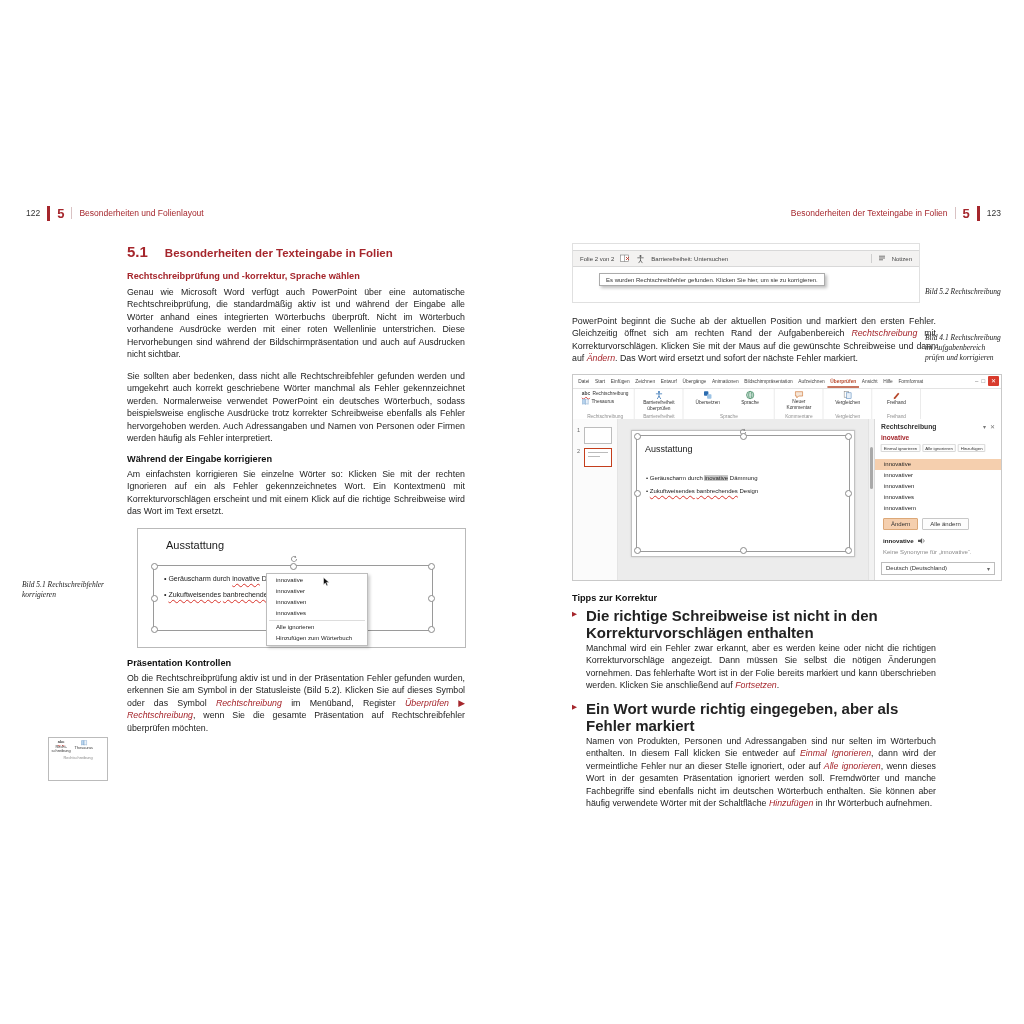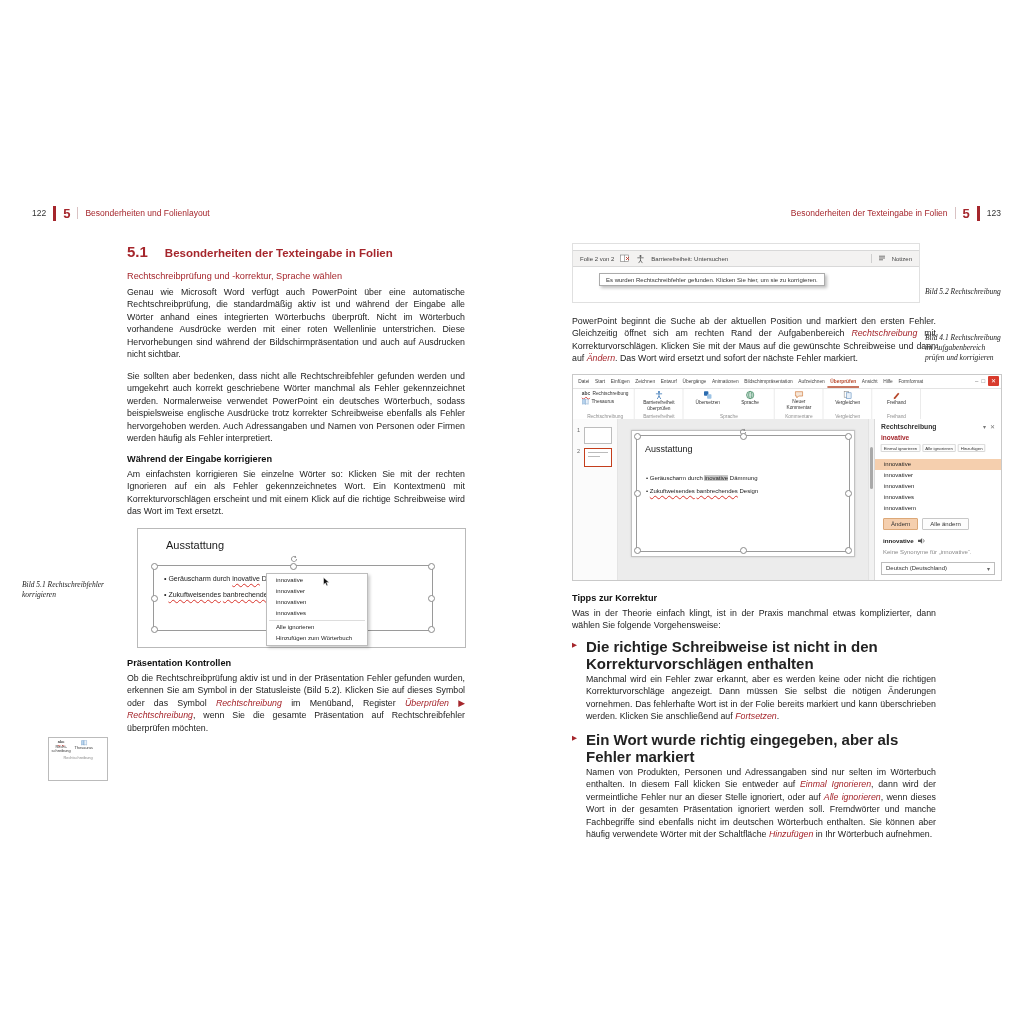--- a/index.html
+++ b/index.html
@@ -14,21 +14,21 @@
   
   .hdr{position:absolute;display:flex;align-items:center;gap:7px;height:18px;}
   .hdr .pg{font-size:8.5px;color:#333;}
   .hdr .bar{width:3px;height:15px;background:var(--red);}
   .hdr .ch{font-size:13px;font-weight:bold;color:var(--red);}
   .hdr .thin{width:1px;height:12px;background:#d9c2c3;}
   .hdr .ttl{font-size:8.5px;color:var(--red);}
   
   .col{position:absolute;}
   .bt{font-size:8.8px;line-height:1.42;text-align:justify;color:#222;margin:0 0 9px;}
-  .h-red{color:var(--red);font-weight:normal;font-size:9.2px;margin:5px 0 5px;}
+  .h-red{color:var(--red);font-weight:bold;font-size:9.2px;margin:5px 0 5px;}
   .h-b{font-weight:bold;font-size:9.2px;margin:3px 0 4px;color:#111;}
   .sec-head{display:flex;gap:17px;align-items:baseline;margin-bottom:11px;}
   .sec-num{color:var(--red);font-weight:bold;font-size:15px;}
   .sec-ttl{color:var(--red);font-weight:bold;font-size:11.5px;}
   .ri{color:var(--red);font-style:italic;}
   .rn{color:var(--red);}
   .mcap{position:absolute;font-family:"Liberation Serif",serif;font-style:italic;
         font-size:7.5px;line-height:1.3;color:#222;}
   .tip{display:flex;gap:6px;margin-top:2px;}
   .tip-m{color:var(--red);font-size:6.5px;line-height:13px;flex:0 0 8px;}
@@ -127,21 +127,21 @@
   .lang{position:absolute;left:6px;right:6px;bottom:5px;border:1px solid #bdbdbd;
         display:flex;align-items:center;justify-content:space-between;padding:2px 4px;
         font-size:6px;color:#333;background:#fff;}
   .dd{color:#666;}
 </style>
 </head>
 <body>
 
 <div class="canvas">
 
-  <header class="hdr" style="left:32px;top:204px;text-align:right;">
+  <header class="hdr" style="left:26px;top:204px;text-align:right;">
     <span class="pg">122</span>
     <span class="bar"></span>
     <span class="ch">5</span>
     <span class="thin"></span>
     <span class="ttl">Besonderheiten und Folienlayout</span>
   </header>
 
   <header class="hdr" style="right:23px;top:204px;">
     <span class="ttl">Besonderheiten der Texteingabe in Folien</span>
     <span class="thin"></span>
@@ -461,21 +461,20 @@
           <div class="nosyn">Keine Synonyme für „innovative“.</div>
           <div class="lang">
             <span>Deutsch (Deutschland)</span>
             <span class="dd">▾</span>
           </div>
         </aside>
       </div>
     </figure>
 
     <h4 class="h-b">Tipps zur Korrektur</h4>
-    <p class="bt" style="margin-bottom:6px;">Was in der Theorie einfach klingt, ist in der Praxis manchmal etwas komplizierter, dann wählen Sie folgende Vorgehensweise:</p>
 
     <div class="tip">
       <span class="tip-m">▶</span>
       <div class="tip-b">
         <div class="tip-t">Die richtige Schreibweise ist nicht in den Korrekturvorschlägen enthalten</div>
         <p class="bt" style="margin-bottom:6px;"><span>Manchmal wird ein Fehler zwar erkannt, aber es werden keine oder nicht die richtigen Korrekturvorschläge angezeigt. Dann müssen Sie selbst die nötigen Änderungen vornehmen. Das fehlerhafte Wort ist in der Folie bereits markiert und kann überschrieben werden. Klicken Sie anschließend auf </span><span class="ri">Fortsetzen</span><span>.</span></p>
       </div>
     </div>
 
     <div class="tip">

